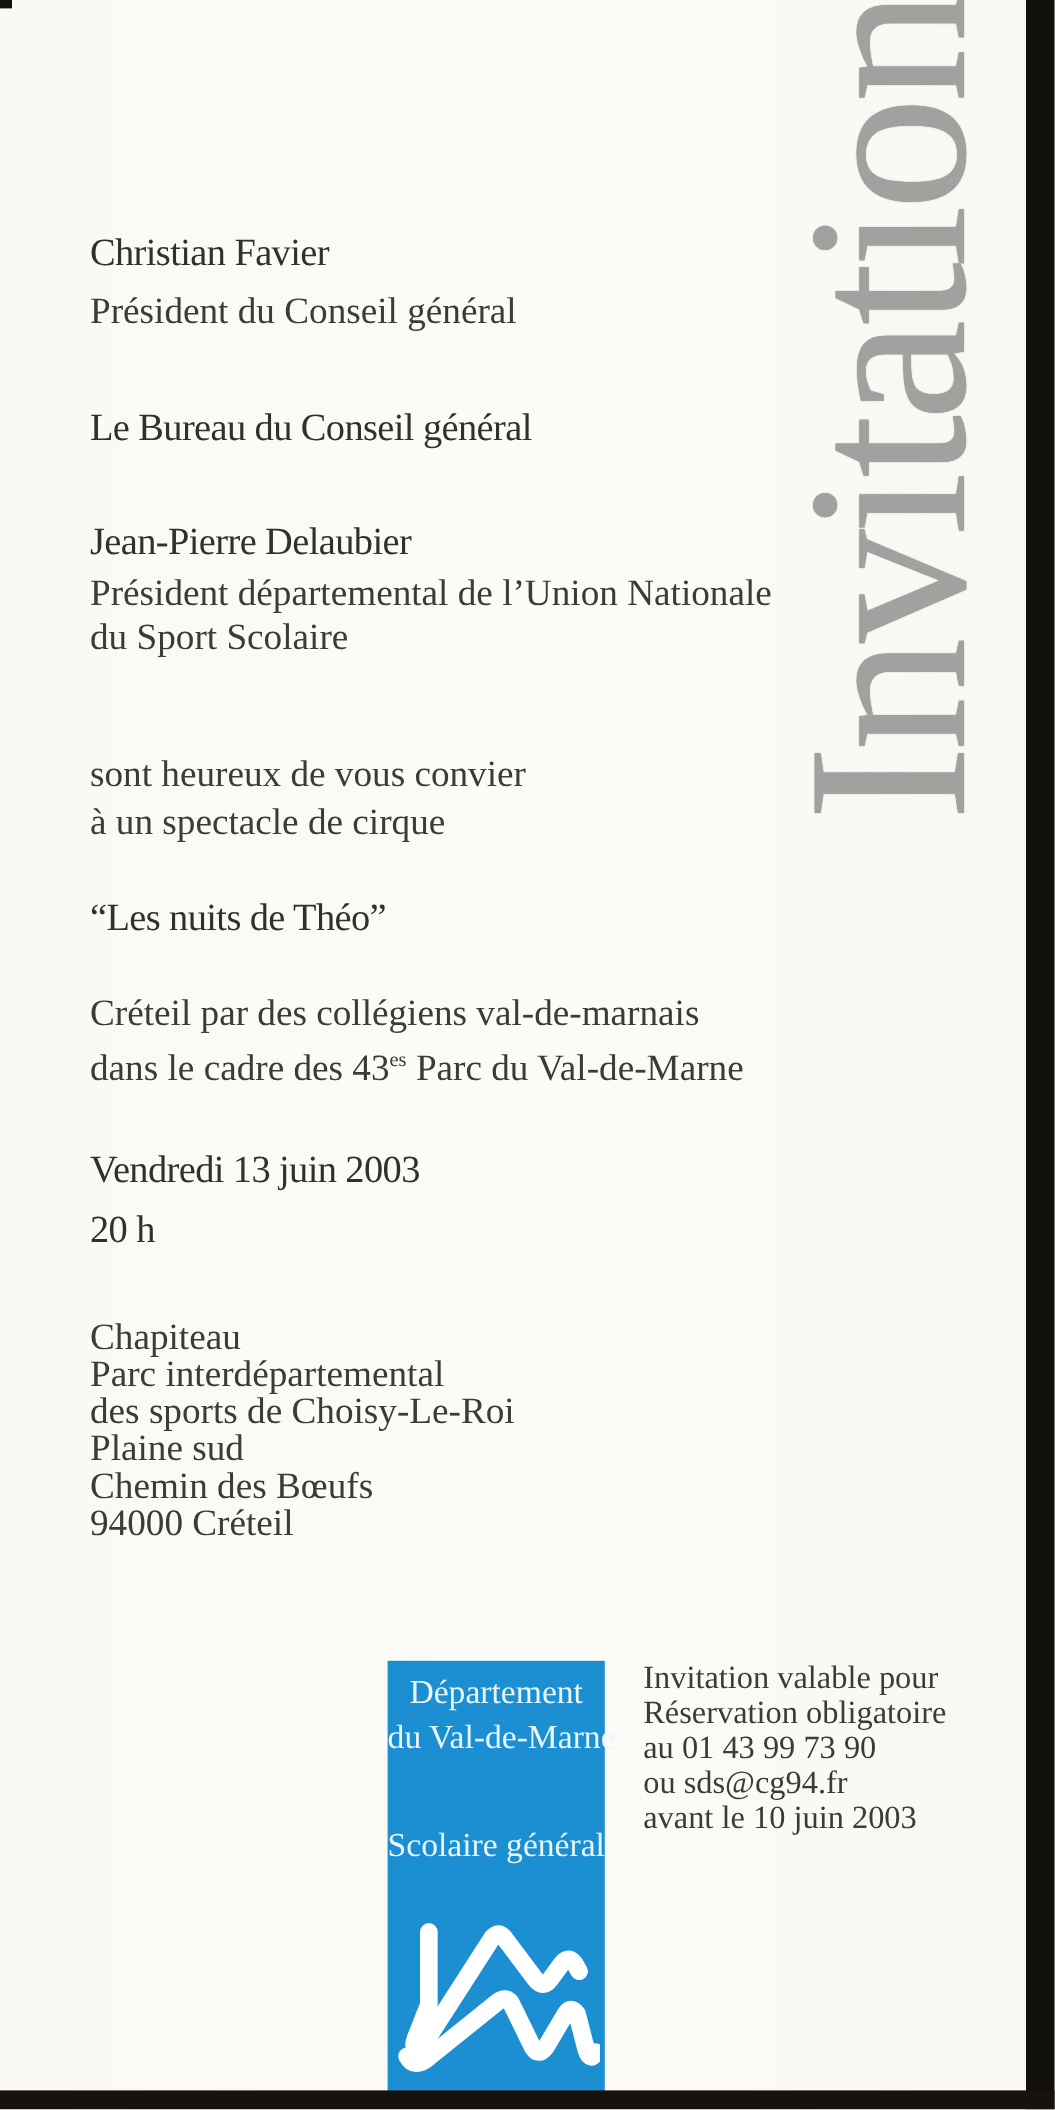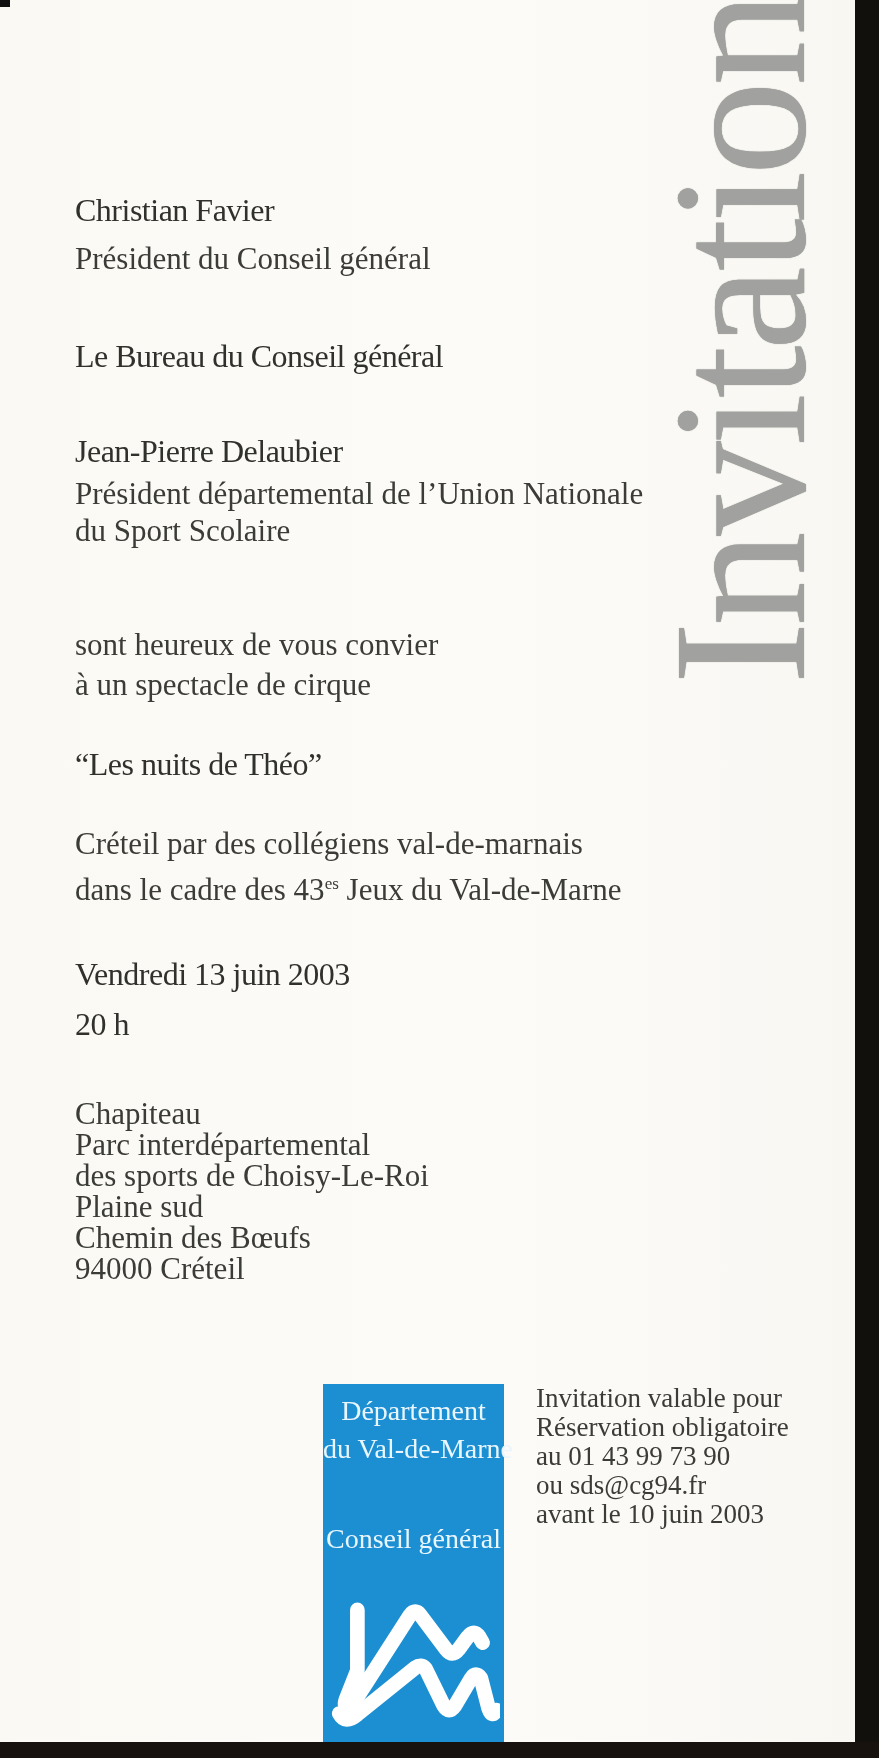--- a/index.html
+++ b/index.html
@@ -73,41 +73,41 @@
 
   <div class="line med" style="top:625px;line-height:40px;">
     <span>sont heureux de vous convier</span><br>
     <span>à un spectacle de cirque</span>
   </div>
 
   <div class="line big" style="top:739px;">“Les nuits de Théo”</div>
 
   <div class="line med" style="top:824px;line-height:40px;">
     <span>Créteil par des collégiens val-de-marnais</span><br>
-    <span><span>dans le cadre des 43</span><sup class="ord">es</sup><span> Jeux du Val-de-Marne</span></span>
+    <span><span>dans le cadre des 43</span><sup class="ord">es</sup><span> Parc du Val-de-Marne</span></span>
   </div>
 
   <div class="line big" style="top:949px;">
     <span>Vendredi 13 juin 2003</span><br>
     <span>20 h</span>
   </div>
 
   <div class="venue">
     <div>Chapiteau</div>
     <div>Parc interdépartemental</div>
     <div>des sports de Choisy-Le-Roi</div>
     <div>Plaine sud</div>
     <div>Chemin des Bœufs</div>
     <div>94000 Créteil</div>
   </div>
 
   <div class="logo-box">
     <div class="bl bl1">Département</div>
     <div class="bl bl2">du Val-de-Marne</div>
-    <div class="bl bl3">Conseil général</div>
+    <div class="bl bl3">Scolaire général</div>
     <svg class="vm-logo" viewBox="0 0 200 183" fill="none" stroke="#ffffff" stroke-width="17" stroke-linecap="round" stroke-linejoin="round">
       <path d="M35,30 L35,100 L22,133 Q17,147 31,137 L96,36 Q102,28 108,36 L138,76 Q145,85 152,76 L163,61 Q170,52 176,61 L180,68"></path>
       <path d="M14,150 Q21,163 35,151 L102,97 Q109,92 114,98 L135,141 Q141,151 148,141 L167,109 Q172,101 178,109 L187,144 Q191,156 196,146"></path>
     </svg>
   </div>
 
   <div class="rsvp">
     <div>Invitation valable pour</div>
     <div>Réservation obligatoire</div>
     <div>au 01 43 99 73 90</div>

